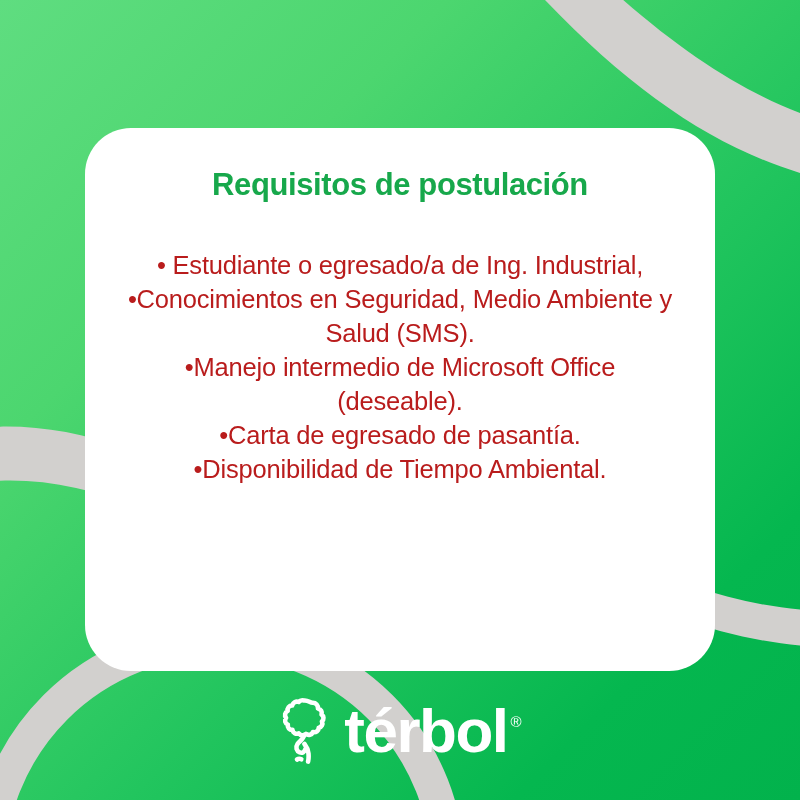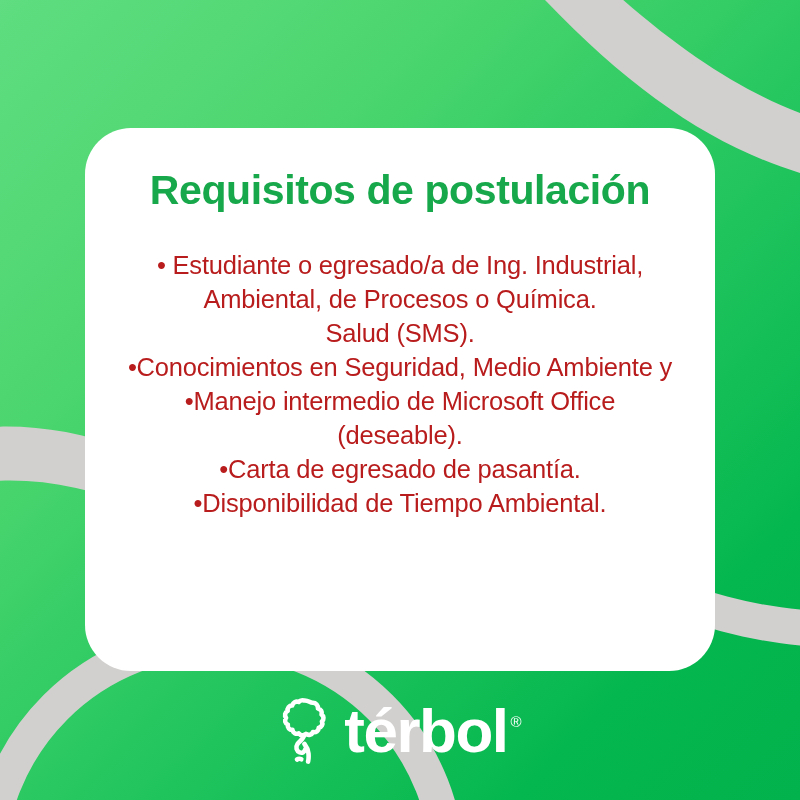--- a/index.html
+++ b/index.html
@@ -32,21 +32,21 @@
     box-sizing: border-box;
     padding: 0;
   }
   .card-title {
     position: absolute;
     left: 0;
     right: 0;
     top: 40px;
     text-align: center;
     color: #17A84B;
-    font-size: 41px;
+    font-size: 31px;
     font-weight: bold;
     letter-spacing: -0.4px;
     line-height: 1.1;
   }
   .bullet-list {
     position: absolute;
     left: 18px;
     right: 18px;
     top: 120px;
     text-align: center;
@@ -120,25 +120,24 @@
     </g>
   </svg>
 
   <div class="card">
 
     <div class="card-title">Requisitos de postulación</div>
 
     <div class="bullet-list">
       <div class="bullet-item">
         <div>• Estudiante o egresado/a de Ing. Industrial,</div>
-        <div>Ambiental, de Procesos o Química.</div>
       </div>
       <div class="bullet-item">
+        <div>•Conocimientos en Seguridad, Medio Ambiente y</div>
         <div>Salud (SMS).</div>
-        <div>•Conocimientos en Seguridad, Medio Ambiente y</div>
       </div>
       <div class="bullet-item">
         <div>•Manejo intermedio de Microsoft Office</div>
         <div class="b-strong">(deseable).</div>
       </div>
       <div class="bullet-item">
         <div>•Carta de egresado de pasantía.</div>
       </div>
       <div class="bullet-item">
         <div>•Disponibilidad de Tiempo Ambiental.</div>

